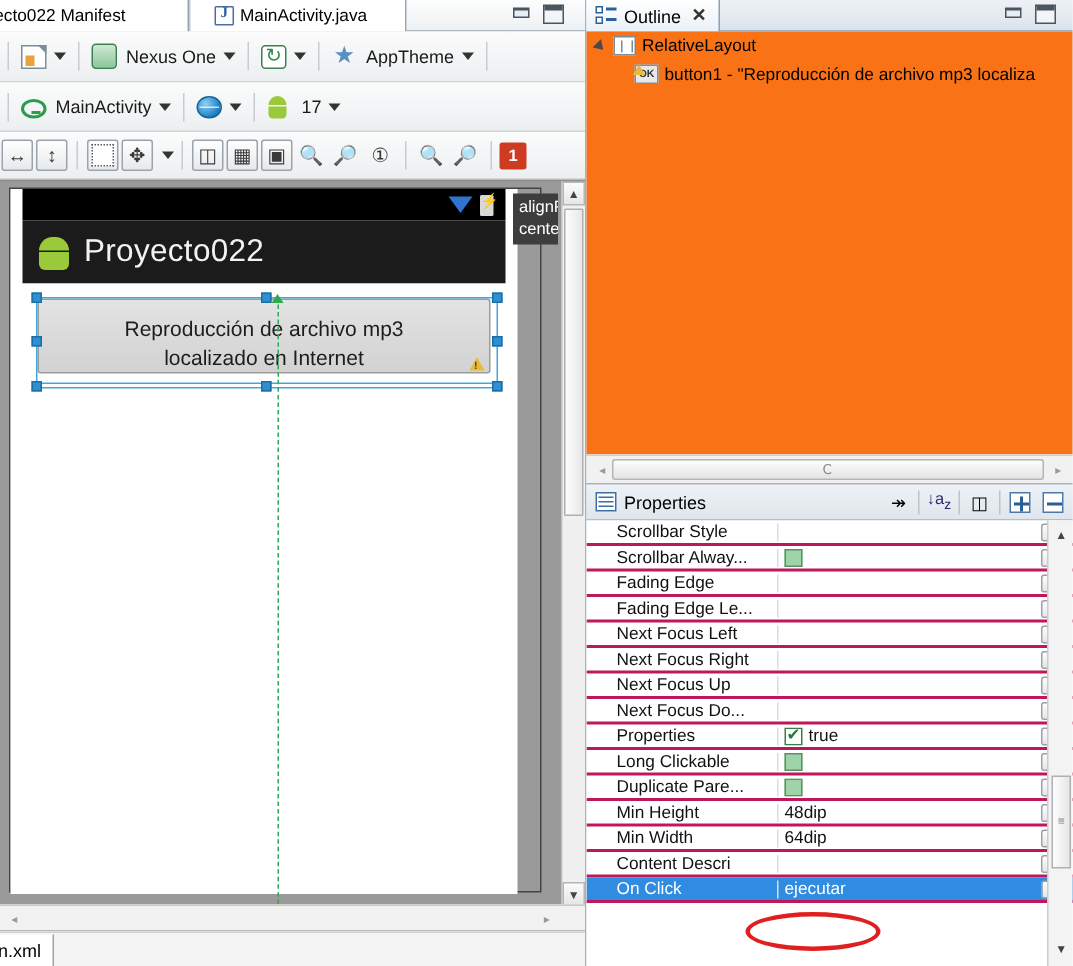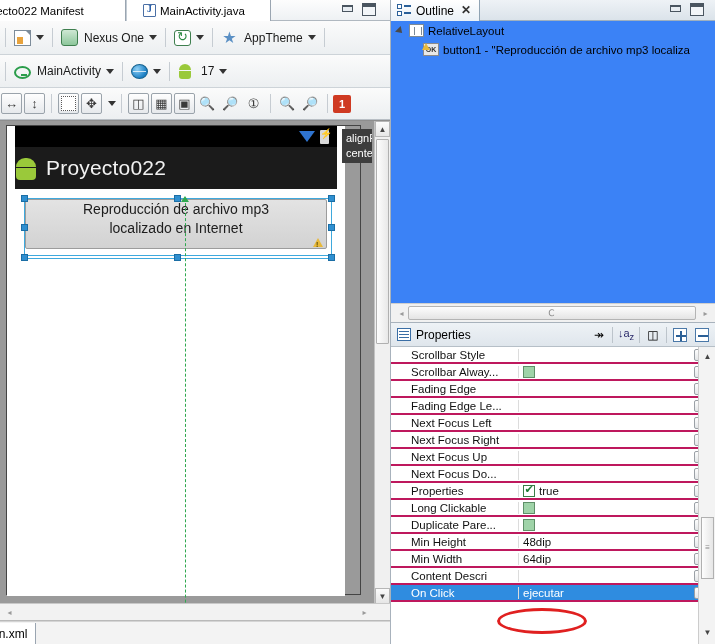--- a/index.html
+++ b/index.html
@@ -184,21 +184,21 @@
   .sb-batt {
     width: 9px; height: 14px; background: #d8d8d8; position: relative;
     border-radius: 1px;
   }
   .sb-batt::after {
     content: "\26A1"; position: absolute; left: 0; right: 0; top: -2px;
     font-size: 10px; text-align: center; color: #555;
   }
   .actionbar {
     position: absolute; left: 8px; top: 21px; width: 322px; height: 42px;
-    background: #1b1b1b; display: flex; align-items: center; gap: 9px;
+    background: #1b1b1b; display: flex; align-items: center; padding-left: 10px; gap: 9px;
   }
   .ab-droid { width: 22px; height: 23px; position: relative; }
   .ab-droid::before {
     content: ""; position: absolute; left: 1px; top: 1px; width: 20px; height: 9px;
     background: #9ac93a; border-radius: 10px 10px 0 0;
   }
   .ab-droid::after {
     content: ""; position: absolute; left: 1px; top: 11px; width: 20px; height: 12px;
     background: #9ac93a; border-radius: 0 0 4px 4px;
   }
@@ -206,21 +206,21 @@
   .content-area {
     position: absolute; left: 8px; top: 63px; width: 322px; height: 407px;
     background: #ffffff;
   }
 
   
   .widget {
     position: absolute; left: 10px; top: 10px; width: 302px; height: 50px;
     background: linear-gradient(#e3e3e3, #d2d2d2);
     border: 1px solid #9c9c9c; border-radius: 2px;
-    display: flex; align-items: flex-start; justify-content: center;
+    display: flex; align-items: flex-end; justify-content: center;
     text-align: center; font-size: 14px; color: #1d1d1d; line-height: 1.35;
   }
   .sel-outline {
     position: absolute; left: 17px; top: 72px; width: 308px; height: 58px;
     border: 1px solid #3fa9dd; pointer-events: none;
   }
   .sel-outline2 {
     position: absolute; left: 17px; top: 132px; width: 308px; height: 1px;
     background: #3fa9dd;
   }
@@ -317,21 +317,21 @@
   .outline-ic i {
     position: absolute; background: #fff; border: 1.5px solid #2a6099; display: block;
   }
   .closex {
     font-size: 12px; color: #333; font-weight: bold; margin-left: 2px;
     font-family: "Liberation Serif", serif;
   }
 
   .outline-body {
     position: absolute; left: 0; top: 21px; width: 325px; height: 282px;
-    background: #3b82f6; overflow: hidden;
+    background: #f97316; overflow: hidden;
   }
   .tree-row {
     display: flex; align-items: center; height: 19px; gap: 4px;
     font-size: 11.5px; white-space: nowrap;
   }
   .tree-row.l1 { padding-left: 6px; }
   .tree-row.l2 { padding-left: 32px; }
   .twisty {
     width: 0; height: 0; flex: 0 0 auto;
     border-top: 4px solid transparent; border-bottom: 4px solid transparent;

